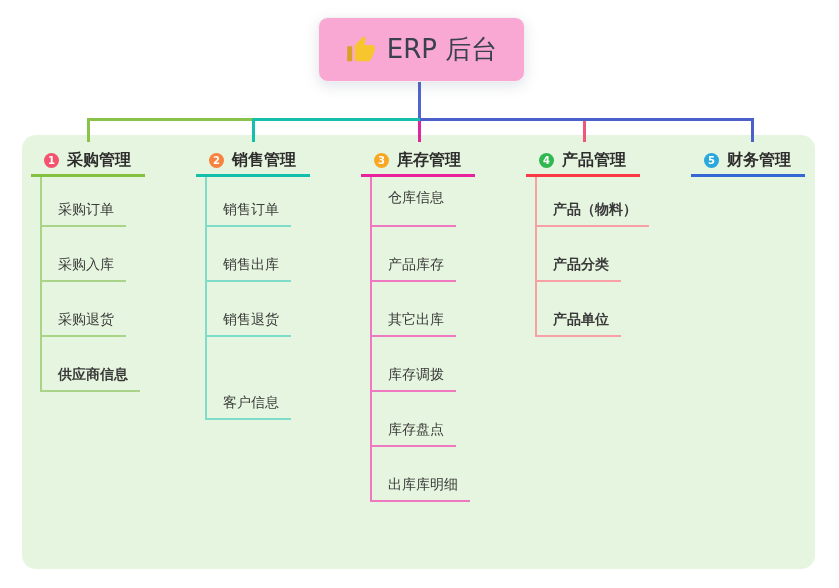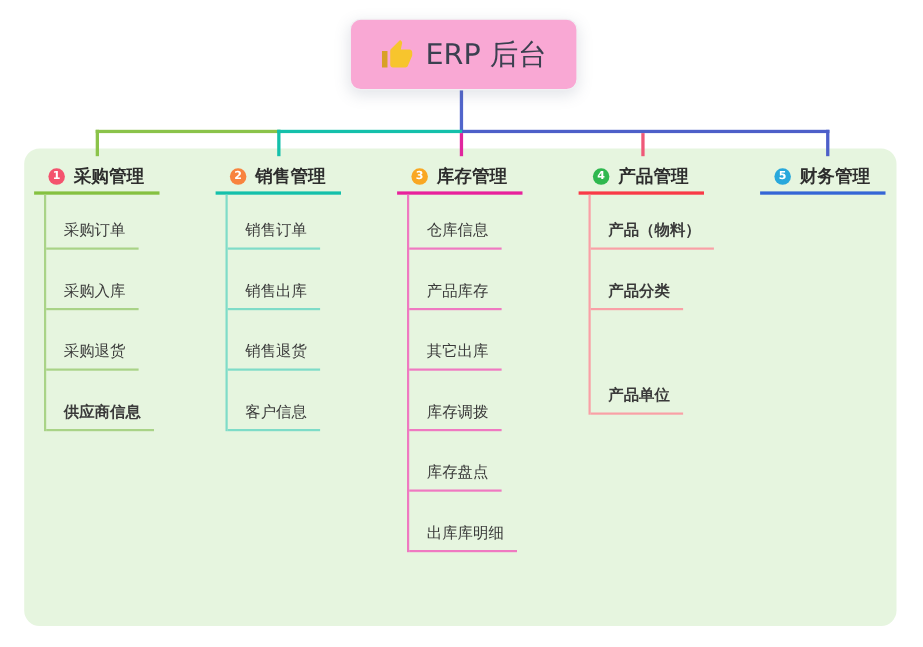--- a/index.html
+++ b/index.html
@@ -99,32 +99,32 @@
         <div class="branch-children" style="border-left-color: rgb(126, 220, 200);">
           <div class="child-row" style="border-bottom-color: rgb(126, 220, 200);">
             <span class="child-label">销售订单</span>
           </div>
           <div class="child-row" style="border-bottom-color: rgb(126, 220, 200);">
             <span class="child-label">销售出库</span>
           </div>
           <div class="child-row" style="border-bottom-color: rgb(126, 220, 200);">
             <span class="child-label">销售退货</span>
           </div>
-          <div class="child-row" style="border-bottom-color: rgb(126, 220, 200);">
+          <div class="child-row" style="border-bottom-color: rgb(126, 220, 200); margin-top: 28px;">
             <span class="child-label">客户信息</span>
           </div>
         </div>
       </div>
       <div class="branch" style="left: 361px;">
         <div class="branch-header" style="border-bottom-color: rgb(232, 33, 156);">
           <span class="badge" style="background: rgb(249, 167, 35);">3</span>
           <span class="branch-label">库存管理</span>
         </div>
         <div class="branch-children" style="border-left-color: rgb(239, 121, 193);">
-          <div class="child-row" style="border-bottom-color: rgb(239, 121, 193);">
+          <div class="child-row" style="border-bottom-color: rgb(239, 121, 193); align-items: center;">
             <span class="child-label">仓库信息</span>
           </div>
           <div class="child-row" style="border-bottom-color: rgb(239, 121, 193);">
             <span class="child-label">产品库存</span>
           </div>
           <div class="child-row" style="border-bottom-color: rgb(239, 121, 193);">
             <span class="child-label">其它出库</span>
           </div>
           <div class="child-row" style="border-bottom-color: rgb(239, 121, 193);">
             <span class="child-label">库存调拨</span>
@@ -142,21 +142,21 @@
           <span class="badge" style="background: rgb(47, 184, 79);">4</span>
           <span class="branch-label">产品管理</span>
         </div>
         <div class="branch-children" style="border-left-color: rgb(249, 160, 166); font-weight: bold;">
           <div class="child-row" style="border-bottom-color: rgb(249, 160, 166);">
             <span class="child-label">产品（物料）</span>
           </div>
           <div class="child-row" style="border-bottom-color: rgb(249, 160, 166);">
             <span class="child-label">产品分类</span>
           </div>
-          <div class="child-row" style="border-bottom-color: rgb(249, 160, 166); margin-top: 40px;">
+          <div class="child-row" style="border-bottom-color: rgb(249, 160, 166);">
             <span class="child-label">产品单位</span>
           </div>
         </div>
       </div>
       <div class="branch" style="left: 691px;">
         <div class="branch-header" style="border-bottom-color: rgb(53, 102, 214);">
           <span class="badge" style="background: rgb(40, 168, 220);">5</span>
           <span class="branch-label">财务管理</span>
         </div>
       </div>

